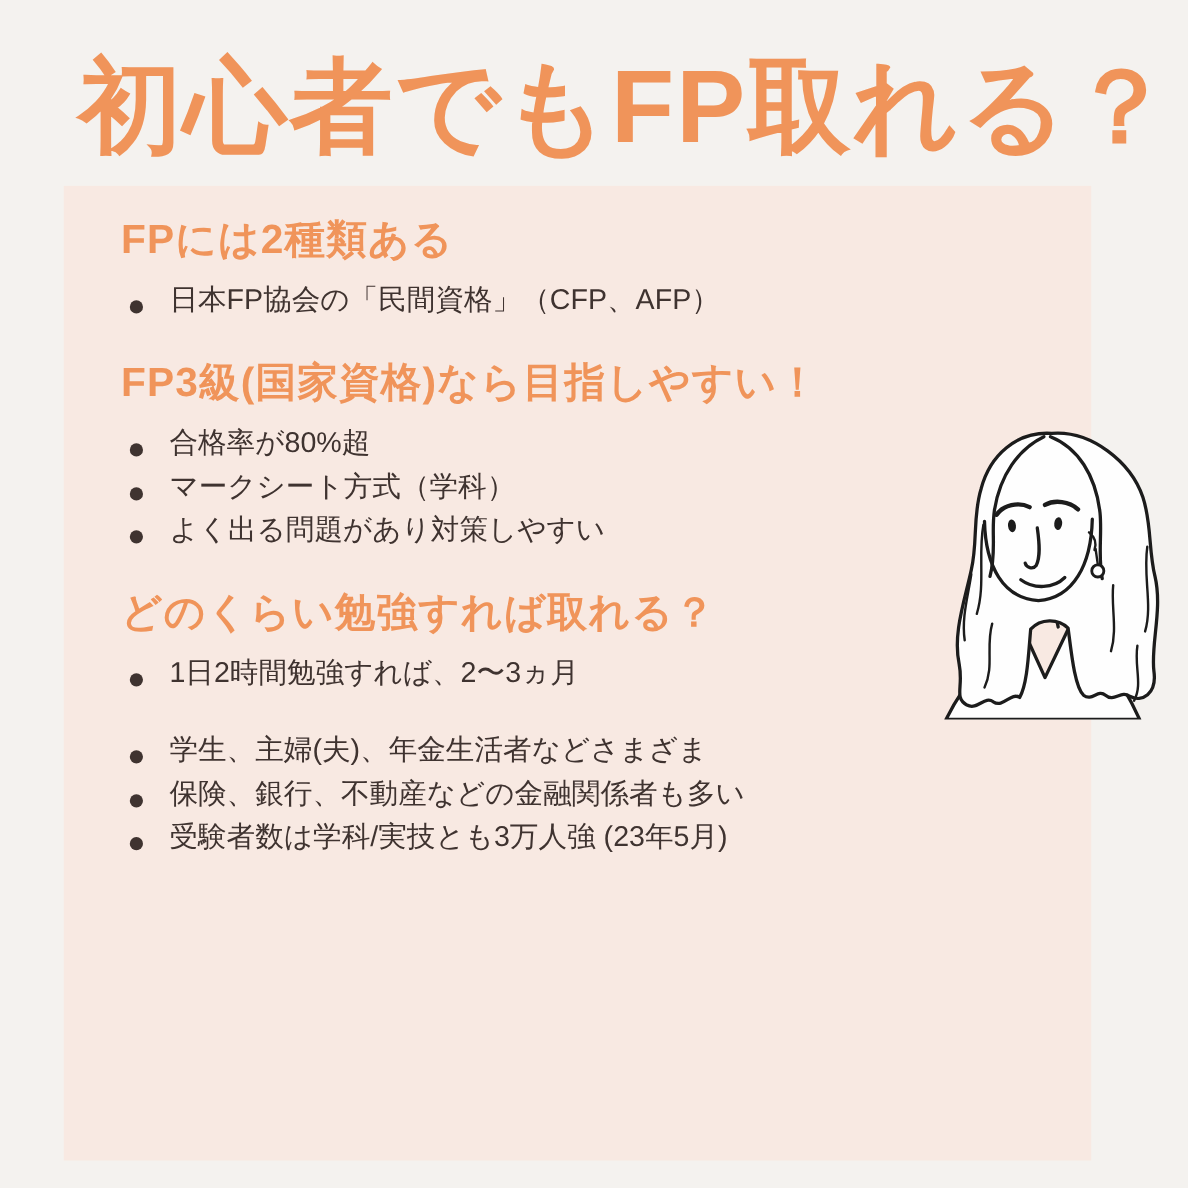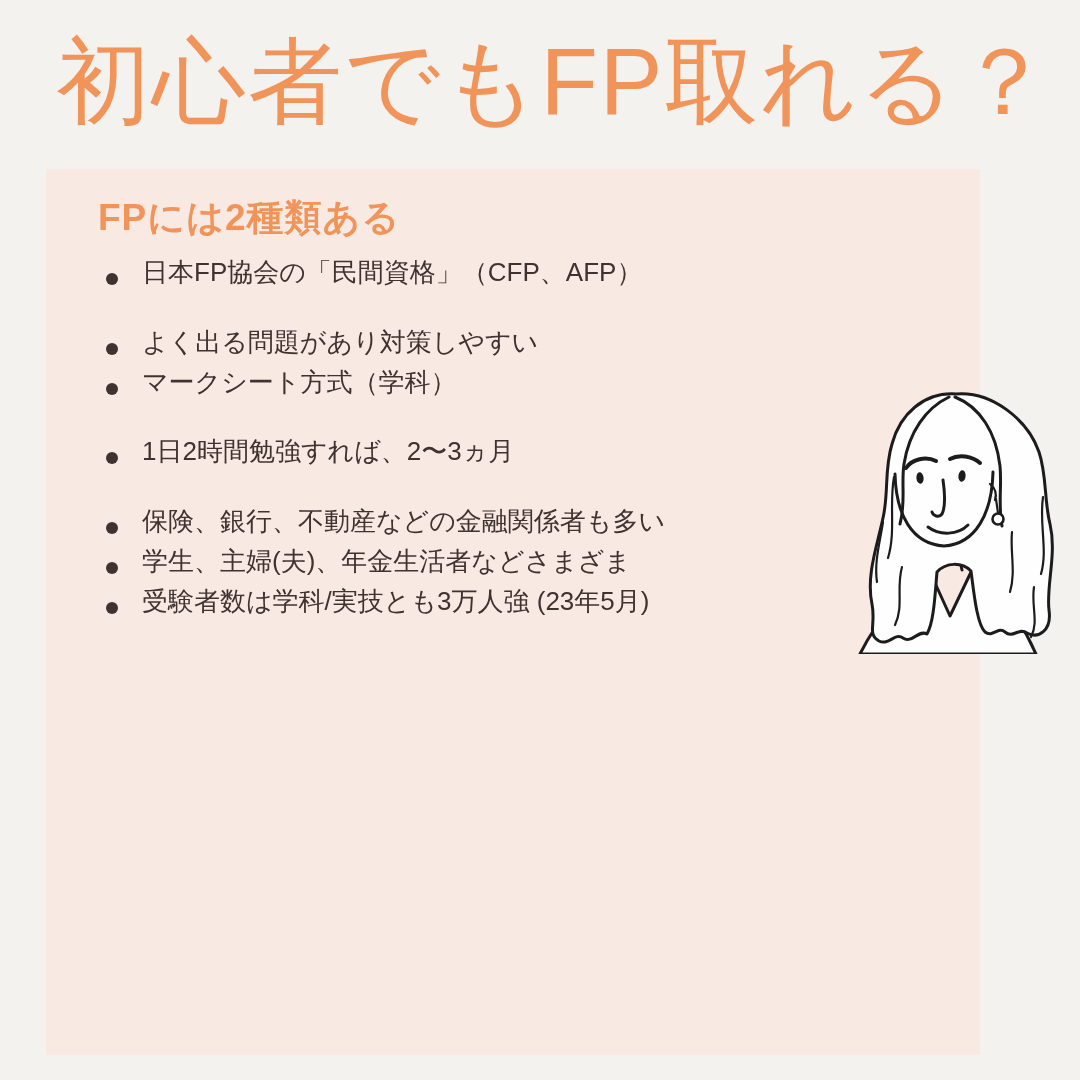--- a/index.html
+++ b/index.html
@@ -11,27 +11,27 @@
   }
   html,body{margin:0;padding:0;}
   body{
     width:1080px;height:1080px;
     background:var(--background);
     font-family:"Liberation Sans","DejaVu Sans",sans-serif;
     position:relative;overflow:hidden;
   }
   .title{
     position:absolute;left:55px;top:18px;width:980px;
-    margin:1px;
-    font-size:94px;font-weight:400;letter-spacing:2px;
+    margin:16px;
+    font-size:94px;font-weight:700;letter-spacing:2px;
     color:var(--accent);
     white-space:nowrap;
   }
   .panel{
-    position:absolute;left:46px;top:169px;
+    position:absolute;left:58px;top:169px;
     width:934px;height:886px;
     background:var(--panel);
     box-sizing:border-box;
     padding:24px 30px 0 52px;
   }
   .section{margin:0 0 30px 0;}
   .section-heading{
     margin:0 0 10px 0;
     font-size:37px;font-weight:800;
     color:var(--accent);
@@ -72,36 +72,39 @@
 <div class="panel">
 
   <div class="section">
     <h2 class="section-heading">FPには2種類ある</h2>
     <ul class="bullet-list">
       <li class="bullet-item">日本FP協会の「民間資格」（CFP、AFP）</li>
     </ul>
   </div>
 
   <div class="section">
+    <h2 class="section-heading">FP3級(国家資格)なら目指しやすい！</h2>
     <ul class="bullet-list">
+      <li class="bullet-item">合格率が80%超</li>
+      <li class="bullet-item">マークシート方式（学科）</li>
       <li class="bullet-item">よく出る問題があり対策しやすい</li>
-      <li class="bullet-item">マークシート方式（学科）</li>
     </ul>
   </div>
 
   <div class="section">
+    <h2 class="section-heading">どのくらい勉強すれば取れる？</h2>
     <ul class="bullet-list">
       <li class="bullet-item">1日2時間勉強すれば、2〜3ヵ月</li>
     </ul>
   </div>
 
   <div class="section">
     <ul class="bullet-list">
+      <li class="bullet-item">学生、主婦(夫)、年金生活者などさまざま</li>
       <li class="bullet-item">保険、銀行、不動産などの金融関係者も多い</li>
-      <li class="bullet-item">学生、主婦(夫)、年金生活者などさまざま</li>
       <li class="bullet-item">受験者数は学科/実技とも3万人強 (23年5月)</li>
     </ul>
   </div>
 
 </div>
 
 <div class="illustration">
   <svg viewBox="0 0 218 272" xmlns="http://www.w3.org/2000/svg">
 
     <path class="ink-fill" d="M10,272 C 30,232 58,204 80,190 L 100,234 L 122,188 C 144,202 168,232 186,272 Z"></path>

